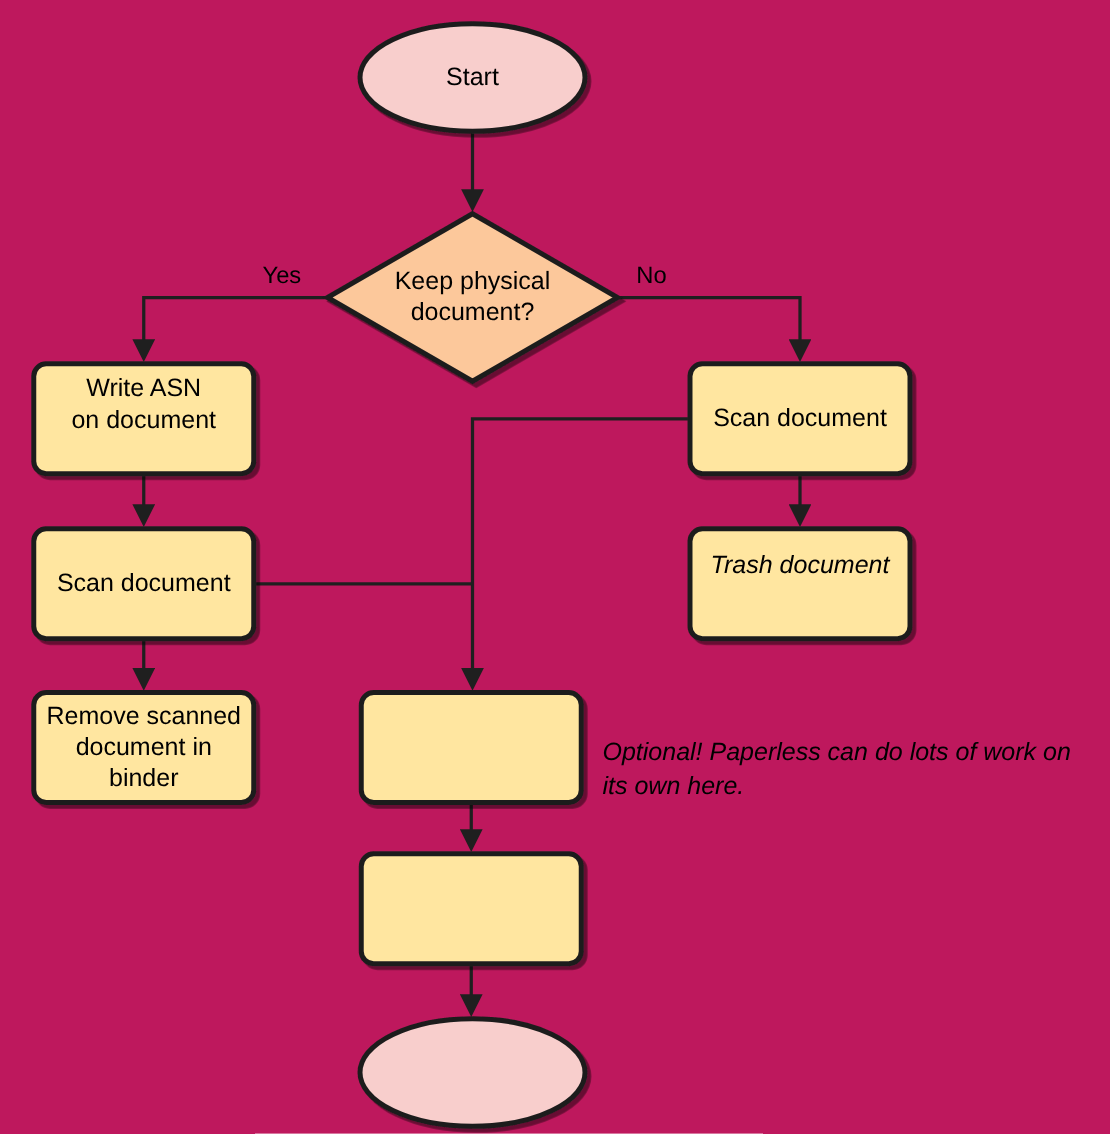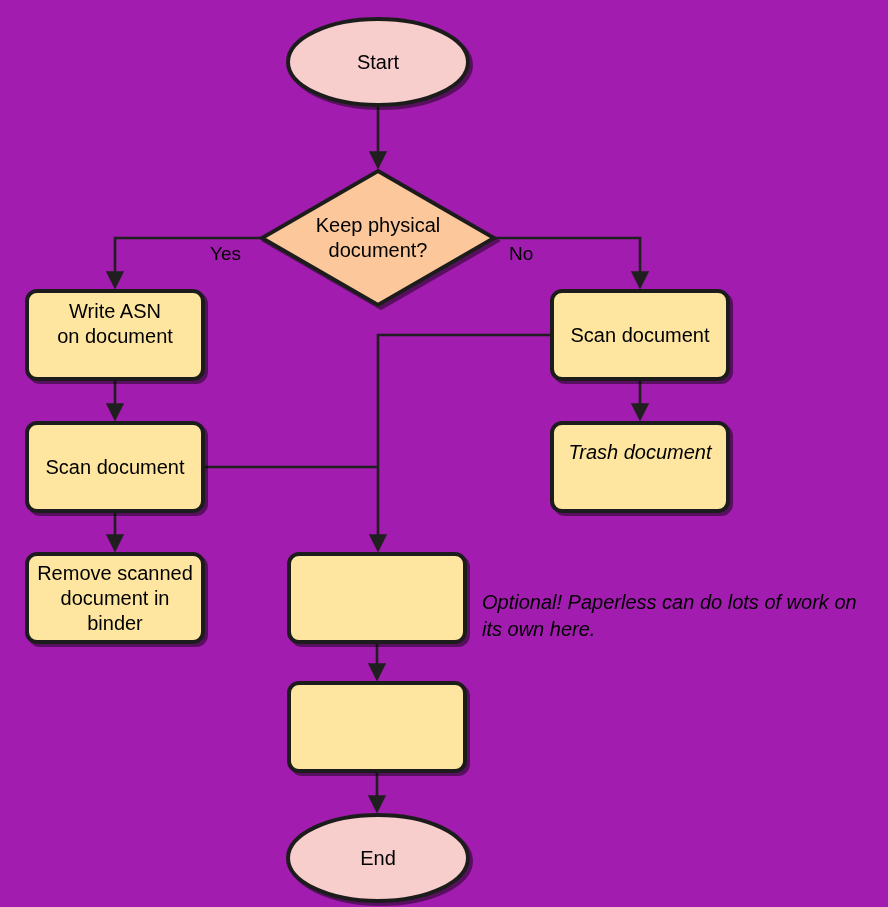--- a/index.html
+++ b/index.html
@@ -7,21 +7,21 @@
     padding: 0;
     background: #ffffff;
   }
   body {
     font-family: "Liberation Sans", sans-serif;
   }
   #canvas {
     position: relative;
     width: 888px;
     height: 907px;
-    background: #a21caf;
+    background: #be185d;
     overflow: hidden;
   }
   #flow-svg {
     position: absolute;
     left: 0;
     top: 0;
     width: 888px;
     height: 907px;
   }
   .node-label {
@@ -35,21 +35,20 @@
     line-height: 25px;
     white-space: pre-line;
     pointer-events: none;
   }
   .edge-label {
     position: absolute;
     color: #000000;
     font-size: 19px;
     line-height: 22px;
     white-space: nowrap;
-    margin-top: 33px;
   }
   .note-text {
     position: absolute;
     color: #000000;
     font-size: 20px;
     line-height: 27px;
     font-style: italic;
     white-space: pre-line;
   }
 </style>
@@ -121,21 +120,20 @@
   <div class="node-label" style="left:27px; top:554px; width:176px; height:88px;">Remove scanned
 document in
 binder</div>
 
   <div class="node-label" style="left:552px; top:291px; width:176px; height:88px;">Scan document</div>
 
   <div class="node-label" style="left:552px; top:408px; width:176px; height:88px;font-style:italic;">Trash document</div>
 
 
 
-  <div class="node-label" style="left:288px; top:815px; width:180px; height:86px;">End</div>
 
   <div class="edge-label" style="left:210px; top:210px;">Yes</div>
 
   <div class="edge-label" style="left:509px; top:210px;">No</div>
 
   <div class="note-text" style="left:482px; top:589px; width:410px;">Optional! Paperless can do lots of work on
 its own here.</div>
 
 </div>
 

